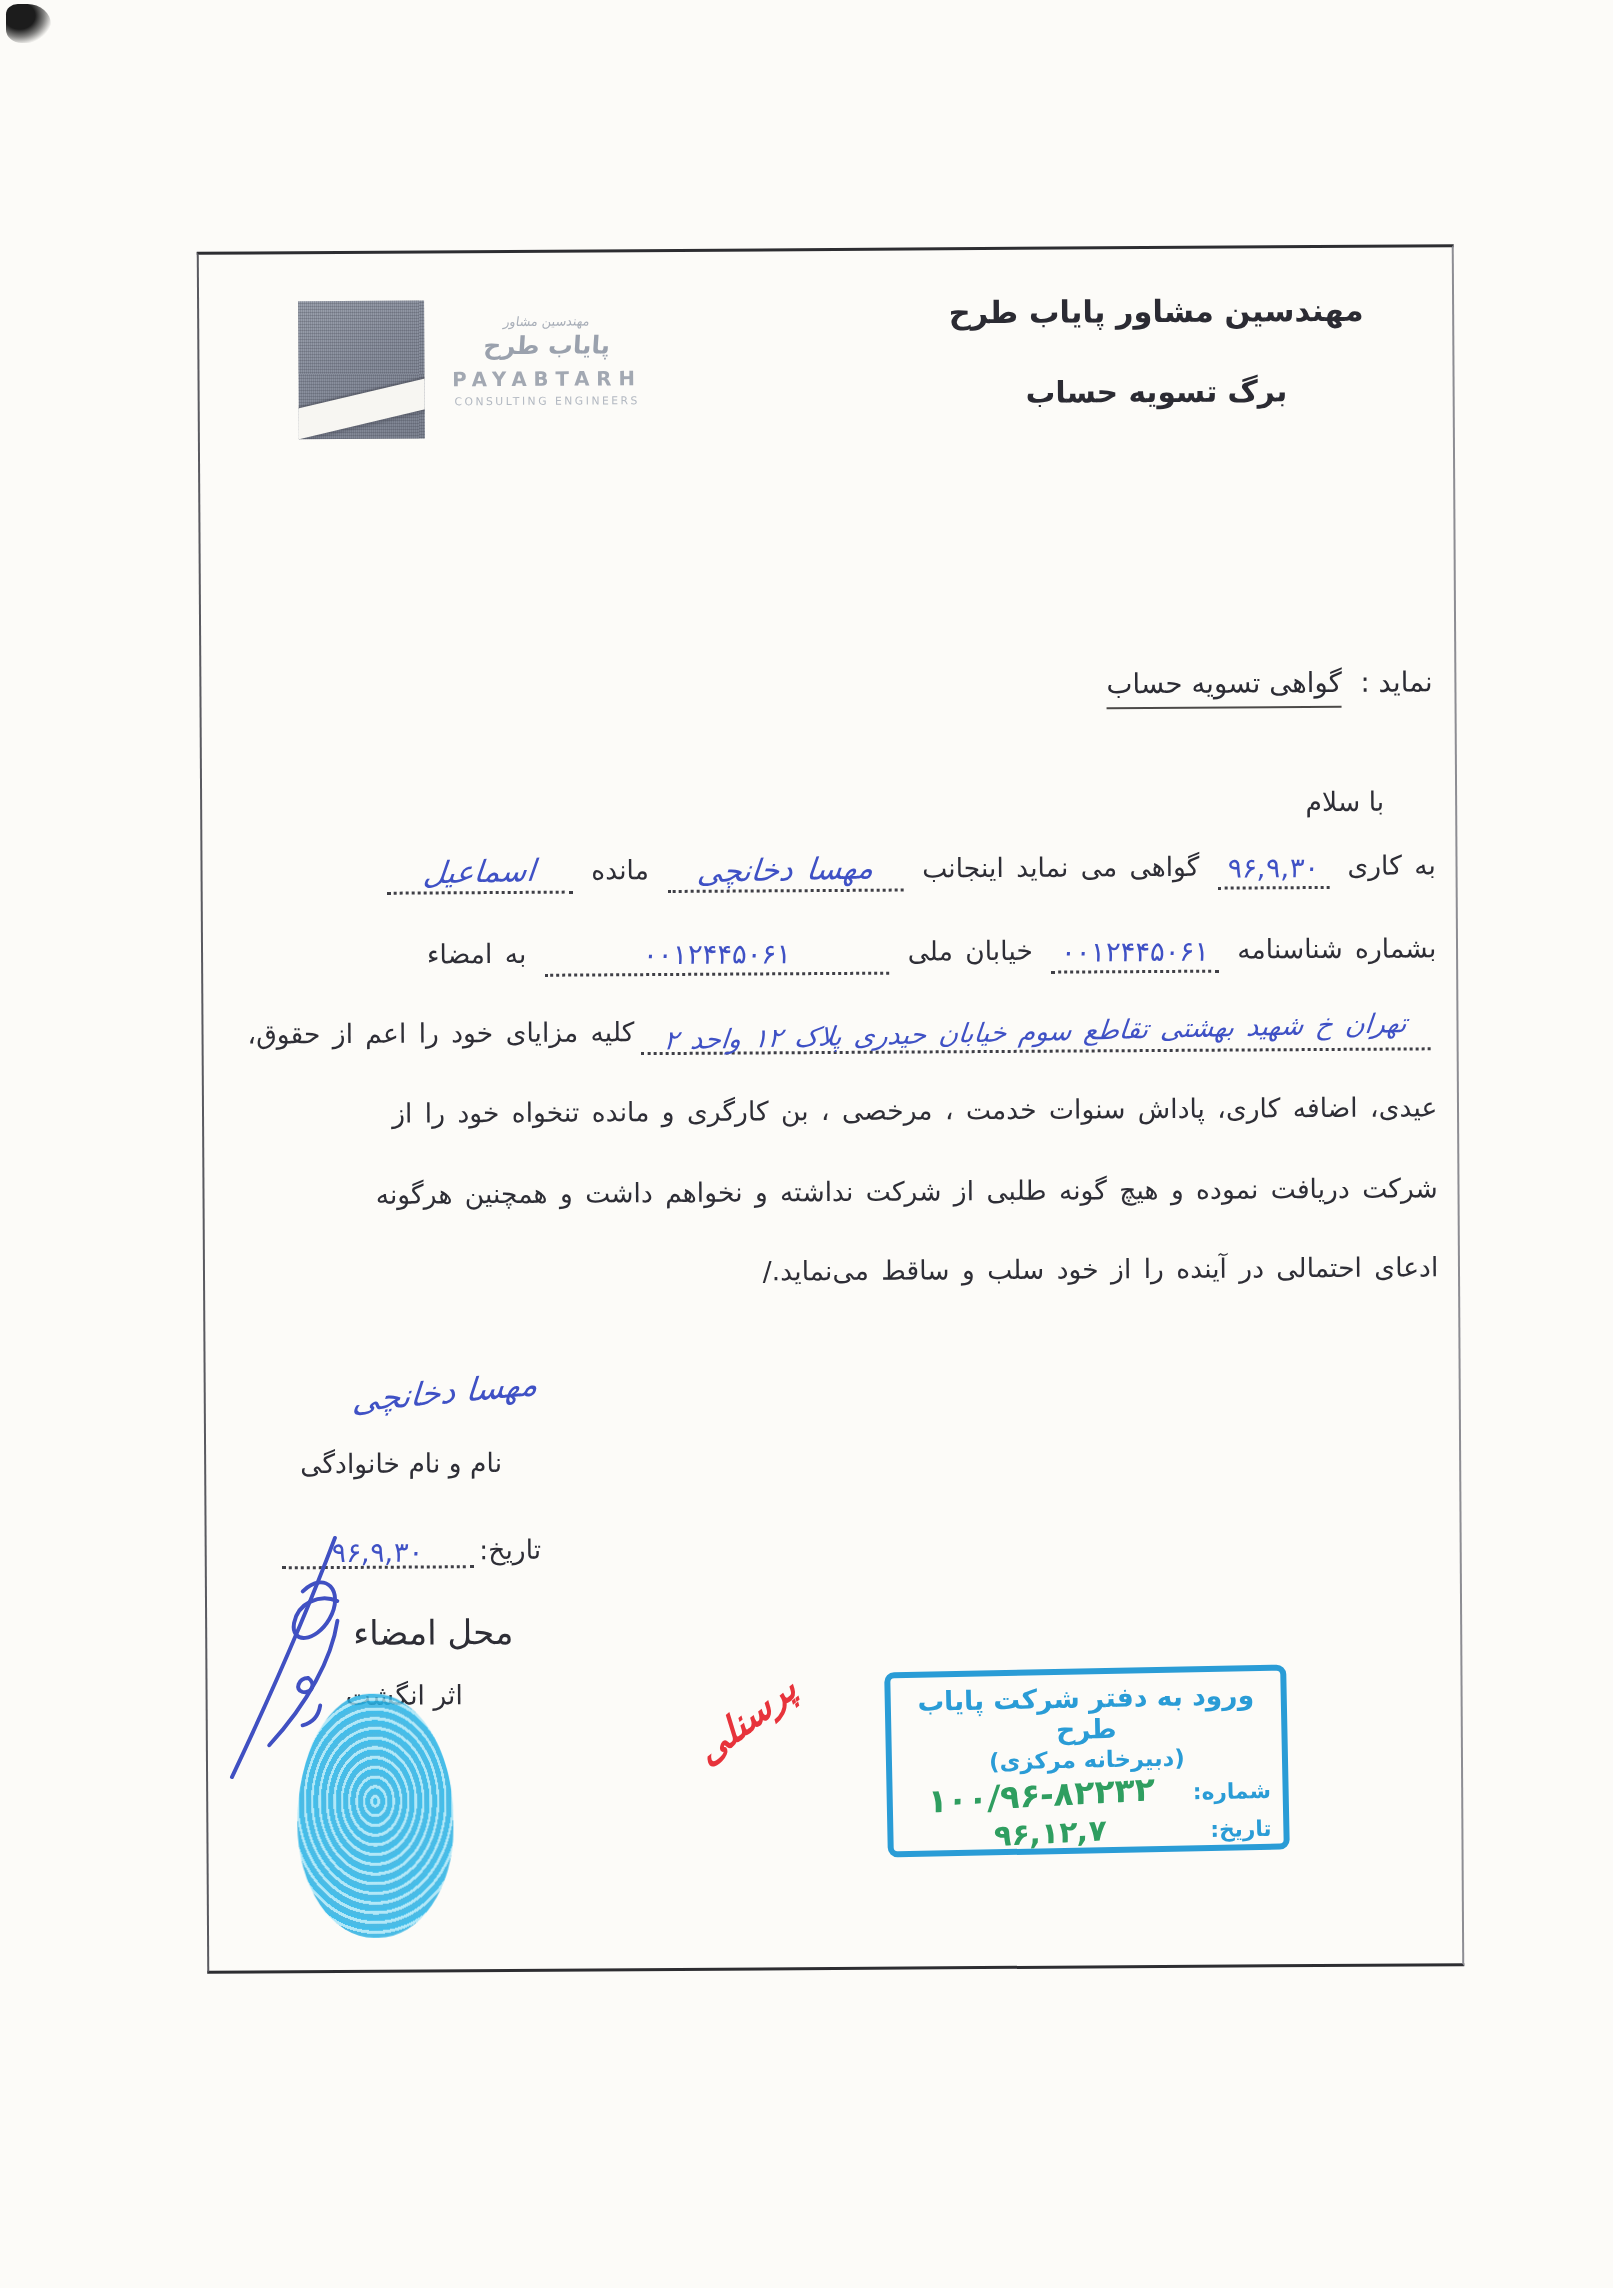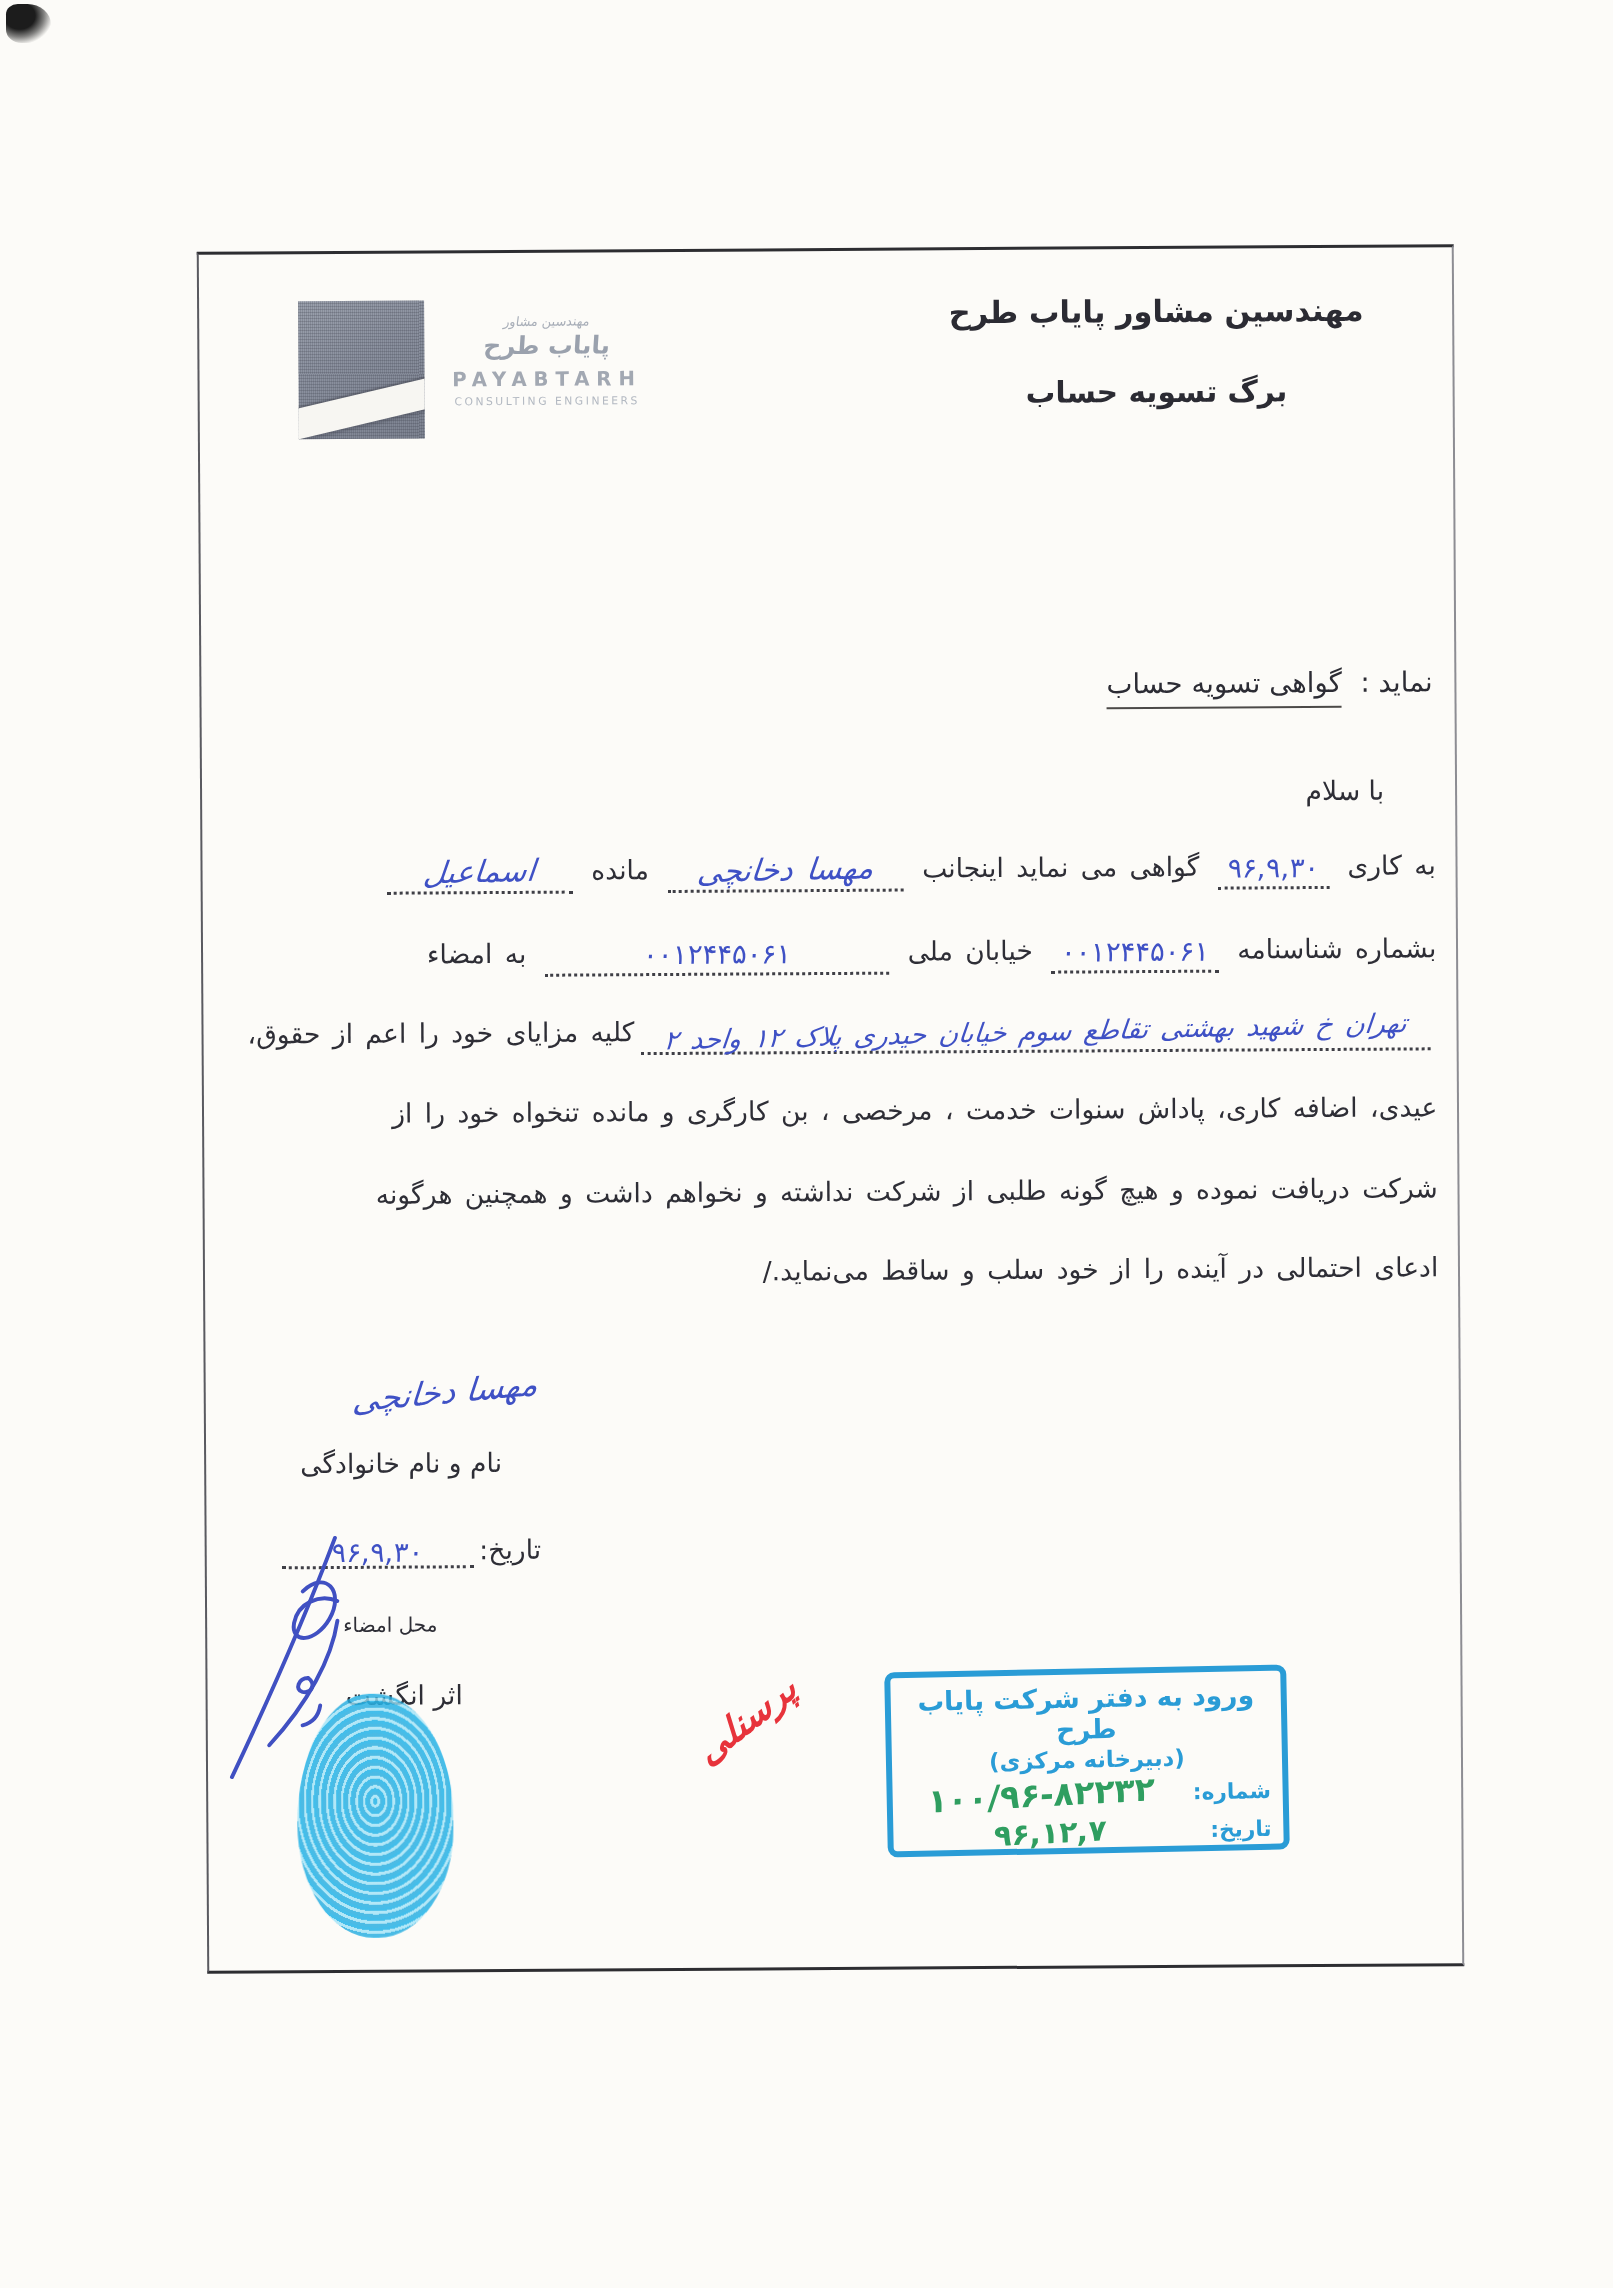--- a/index.html
+++ b/index.html
@@ -55,21 +55,21 @@
     position:absolute;right:27.6px;top:45px;width:537px;
     text-align:center;direction:rtl;
   }
   .header-title{font-size:30.5px;font-weight:600;letter-spacing:0.5px;color:#2b2b33;}
   .header-doctype{font-size:29.6px;font-weight:600;color:#2b2b33;margin-top:46px;}
   
   .subject{
     position:absolute;right:21.7px;top:418px;direction:rtl;font-size:27.6px;color:#2c2c34;
   }
   .subject-value{border-bottom:2px solid #4c4a48;padding-bottom:6.9px;margin-right:9.9px;}
-  .salutation{position:absolute;right:71px;top:527px;direction:rtl;font-size:26.6px;}
+  .salutation{position:absolute;right:71px;top:538px;direction:rtl;font-size:26.6px;}
   
   .bline{
     position:absolute;right:19.7px;left:44px;direction:rtl;
     font-size:26.6px;line-height:1.55;word-spacing:3.9px;color:#2e2e36;
     white-space:nowrap;
   }
   .bline.flexline{display:flex;align-items:baseline;}
   .fill{
     display:inline-block;border-bottom:3px dotted #3f3f46;
     padding:0 9.9px;margin:0 5.9px;text-align:center;
@@ -81,21 +81,21 @@
   }
   .hw-num{font-style:normal;font-size:27.6px;letter-spacing:1.5px;transform:skewX(-4deg);}
   .grow{flex:1;}
   .noshrink{flex:0 0 auto;}
   
   .sig-hw-name{position:absolute;left:148px;top:1121px;}
   .sig-hw-name .hw{font-size:32.5px;transform:skewX(-10deg) rotate(-5deg);}
   .sig-name-label{position:absolute;left:94px;top:1194px;direction:rtl;font-size:26.6px;letter-spacing:2px;}
   .sig-date-row{position:absolute;left:69px;top:1281px;direction:rtl;font-size:26.6px;display:flex;align-items:baseline;}
   .sig-date-row .fill{min-width:172px;}
-  .sig-place{position:absolute;left:136px;top:1359px;direction:rtl;font-size:20px;letter-spacing:1px;}
+  .sig-place{position:absolute;left:146px;top:1359px;direction:rtl;font-size:34px;letter-spacing:1px;}
   .sig-finger-label{position:absolute;left:138px;top:1426px;direction:rtl;font-size:26.6px;letter-spacing:1px;}
   .signature-svg{position:absolute;left:2px;top:1276px;width:163px;height:271px;}
   .fingerprint{
     position:absolute;left:89px;top:1440px;width:156px;height:244px;
     border-radius:48% 52% 50% 50% / 55% 52% 46% 48%;
     background:repeating-radial-gradient(ellipse 62% 52% at 50% 44%,
       rgba(41,181,232,.95) 0 2.5px,
       rgba(158,226,247,.85) 2.5px 4.9px,
       rgba(35,172,224,.88) 4.9px 7.4px);
     filter:blur(0.4px);

